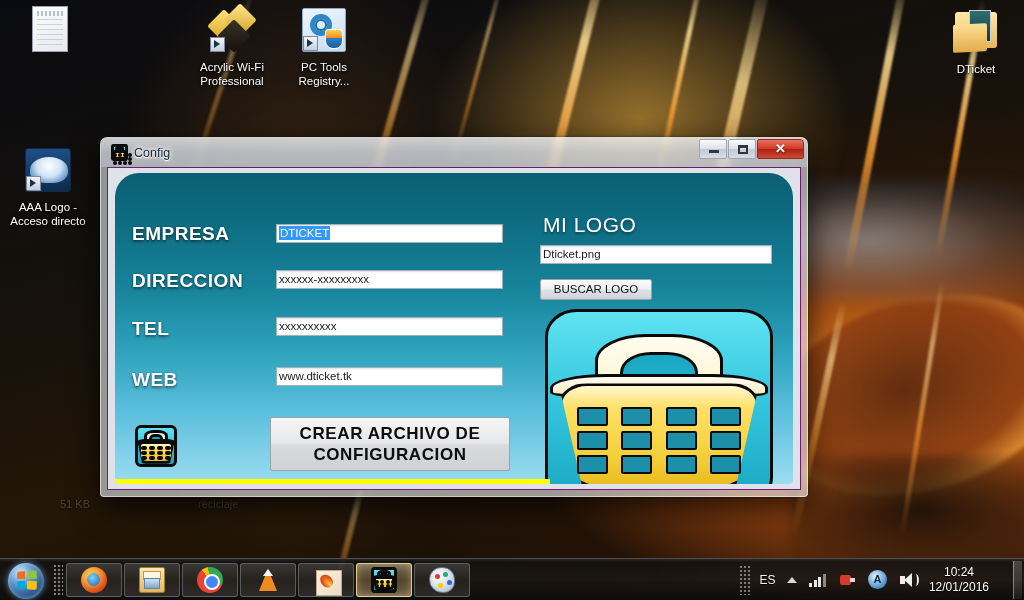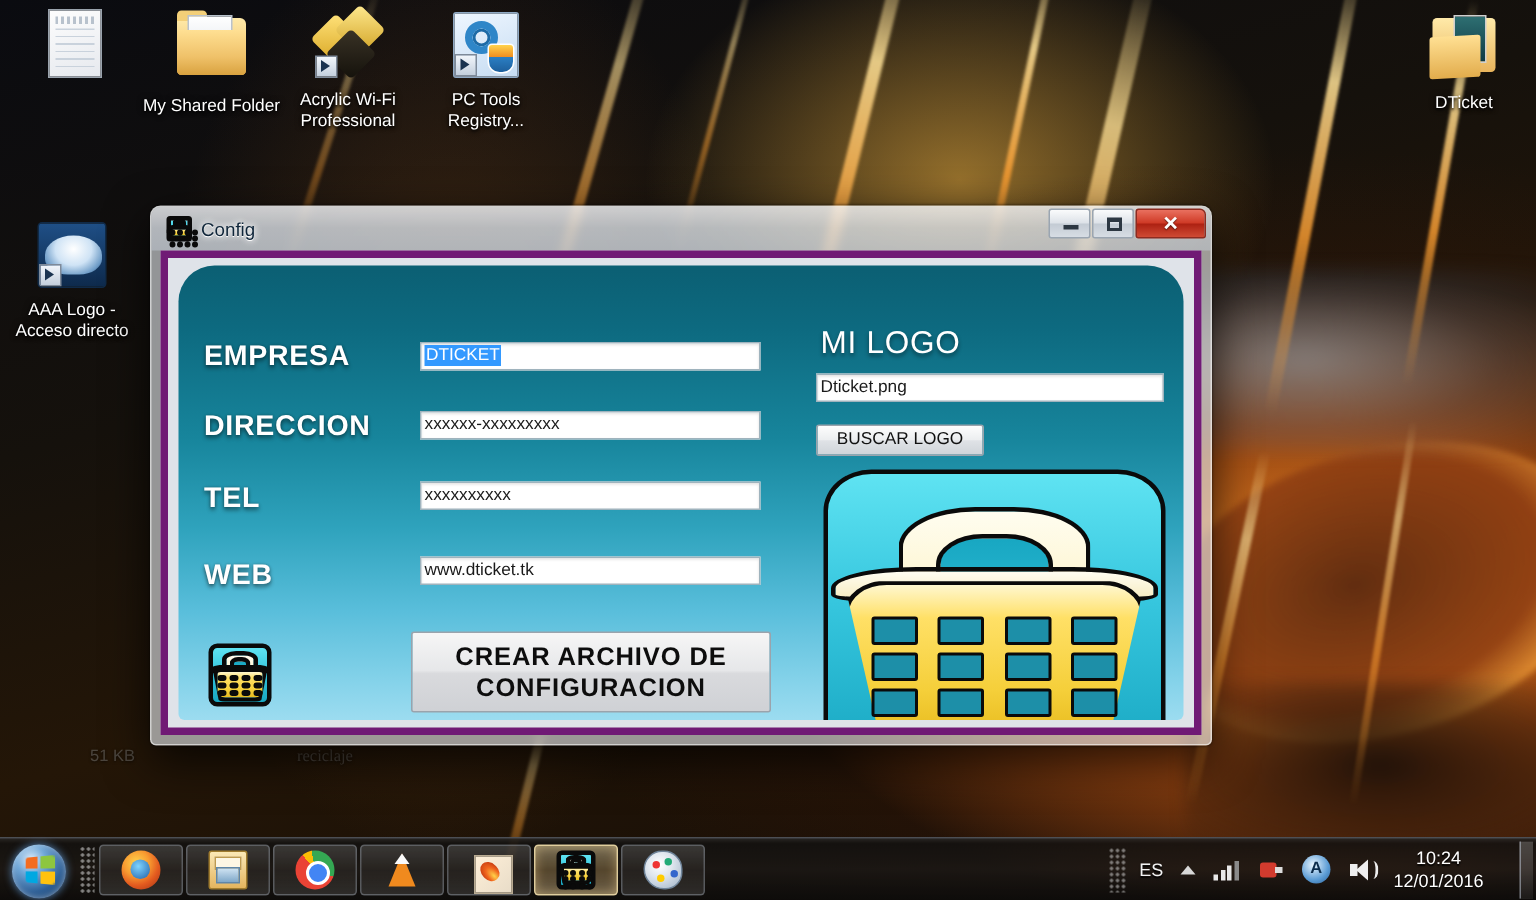--- a/index.html
+++ b/index.html
@@ -208,21 +208,21 @@
   .wbtn.close {
     width: 47px; border-color: #8d2b20; border-radius: 2px 4px 2px 2px;
     background: linear-gradient(180deg,#e9705f 0%,#cf3a26 48%,#ad2112 52%,#cf4a34 100%);
   }
   .wbtn .min { position:absolute; left:9px; bottom:5px; width:10px; height:3px; background:#2c3742; }
   .wbtn .max { position:absolute; left:9px; top:5px; width:10px; height:9px; border:2px solid #2c3742; border-top-width:3px; }
   .wbtn .x { position:absolute; inset:0; color:#fff; font-size:13px; font-weight:bold; line-height:18px; text-align:center; text-shadow:0 1px 1px rgba(0,0,0,.6); }
   #client {
     position: absolute; left: 6px; right: 6px; top: 29px; bottom: 6px;
     background: #dfe3e9; overflow: hidden;
-    border: 5px solid #701a75;
+    border: 1px solid #701a75;
   }
   
   #panel {
     position: absolute; left: 7px; top: 5px; right: 7px; bottom: 5px;
     border-radius: 24px 24px 4px 4px;
     background: linear-gradient(180deg,
       #0b5f73 0%, #0d6a80 14%, #17859c 38%, #2fa3bd 58%,
       #59bedb 76%, #86d3ea 92%, #9cdcf0 100%);
     overflow: hidden;
   }
@@ -396,29 +396,20 @@
     <div class="streak" style="left:840px;top:300px;width:7px;height:240px;transform:rotate(12deg);opacity:.8;"></div>
     <div class="streak" style="left:940px;top:280px;width:5px;height:260px;transform:rotate(9deg);opacity:.7;"></div>
     <div class="streak" style="left:360px;top:480px;width:6px;height:120px;transform:rotate(14deg);opacity:.5;"></div>
   </div>
 
   <div class="dicon" style="left:4px;top:6px;">
     <div class="glyph">
         <div class="ico-doc"></div>
       </div>
   </div>
-  <div class="dicon" style="left:95px;top:6px;">
-    <div class="glyph">
-      <div class="ico-folder">
-          <div class="paper"></div>
-          <div class="front"></div>
-        </div>
-    </div>
-    <span class="lbl">My Shared Folder</span>
-  </div>
   <div class="dicon" style="left:186px;top:6px;">
     <div class="glyph">
       <div class="ico-diamond">
           <i></i>
           <i></i>
           <i></i>
           <span class="shortcut-arrow"></span>
         </div>
     </div>
     <span class="lbl">Acrylic Wi-Fi Professional</span>
@@ -448,21 +439,21 @@
       <div class="ico-dfolder">
           <div class="back"></div>
           <div class="sheet"></div>
           <div class="front2"></div>
         </div>
     </div>
     <span class="lbl">DTicket</span>
   </div>
 
   <div class="ghosttext" style="left:60px;top:498px;">51 KB</div>
-  <div class="ghosttext" style="left:198px;top:498px;font-family:Liberation Serif, serif;">reciclaje</div>
+  <div class="ghosttext" style="left:198px;top:498px;">reciclaje</div>
 
   <div id="win">
 
     <div id="titlebar">
       <div class="win-icon basket">
         <div class="bg"></div>
           <div class="handle"></div>
           <div class="handle-in"></div>
         <div class="rim"></div>
           <div class="body"></div>

